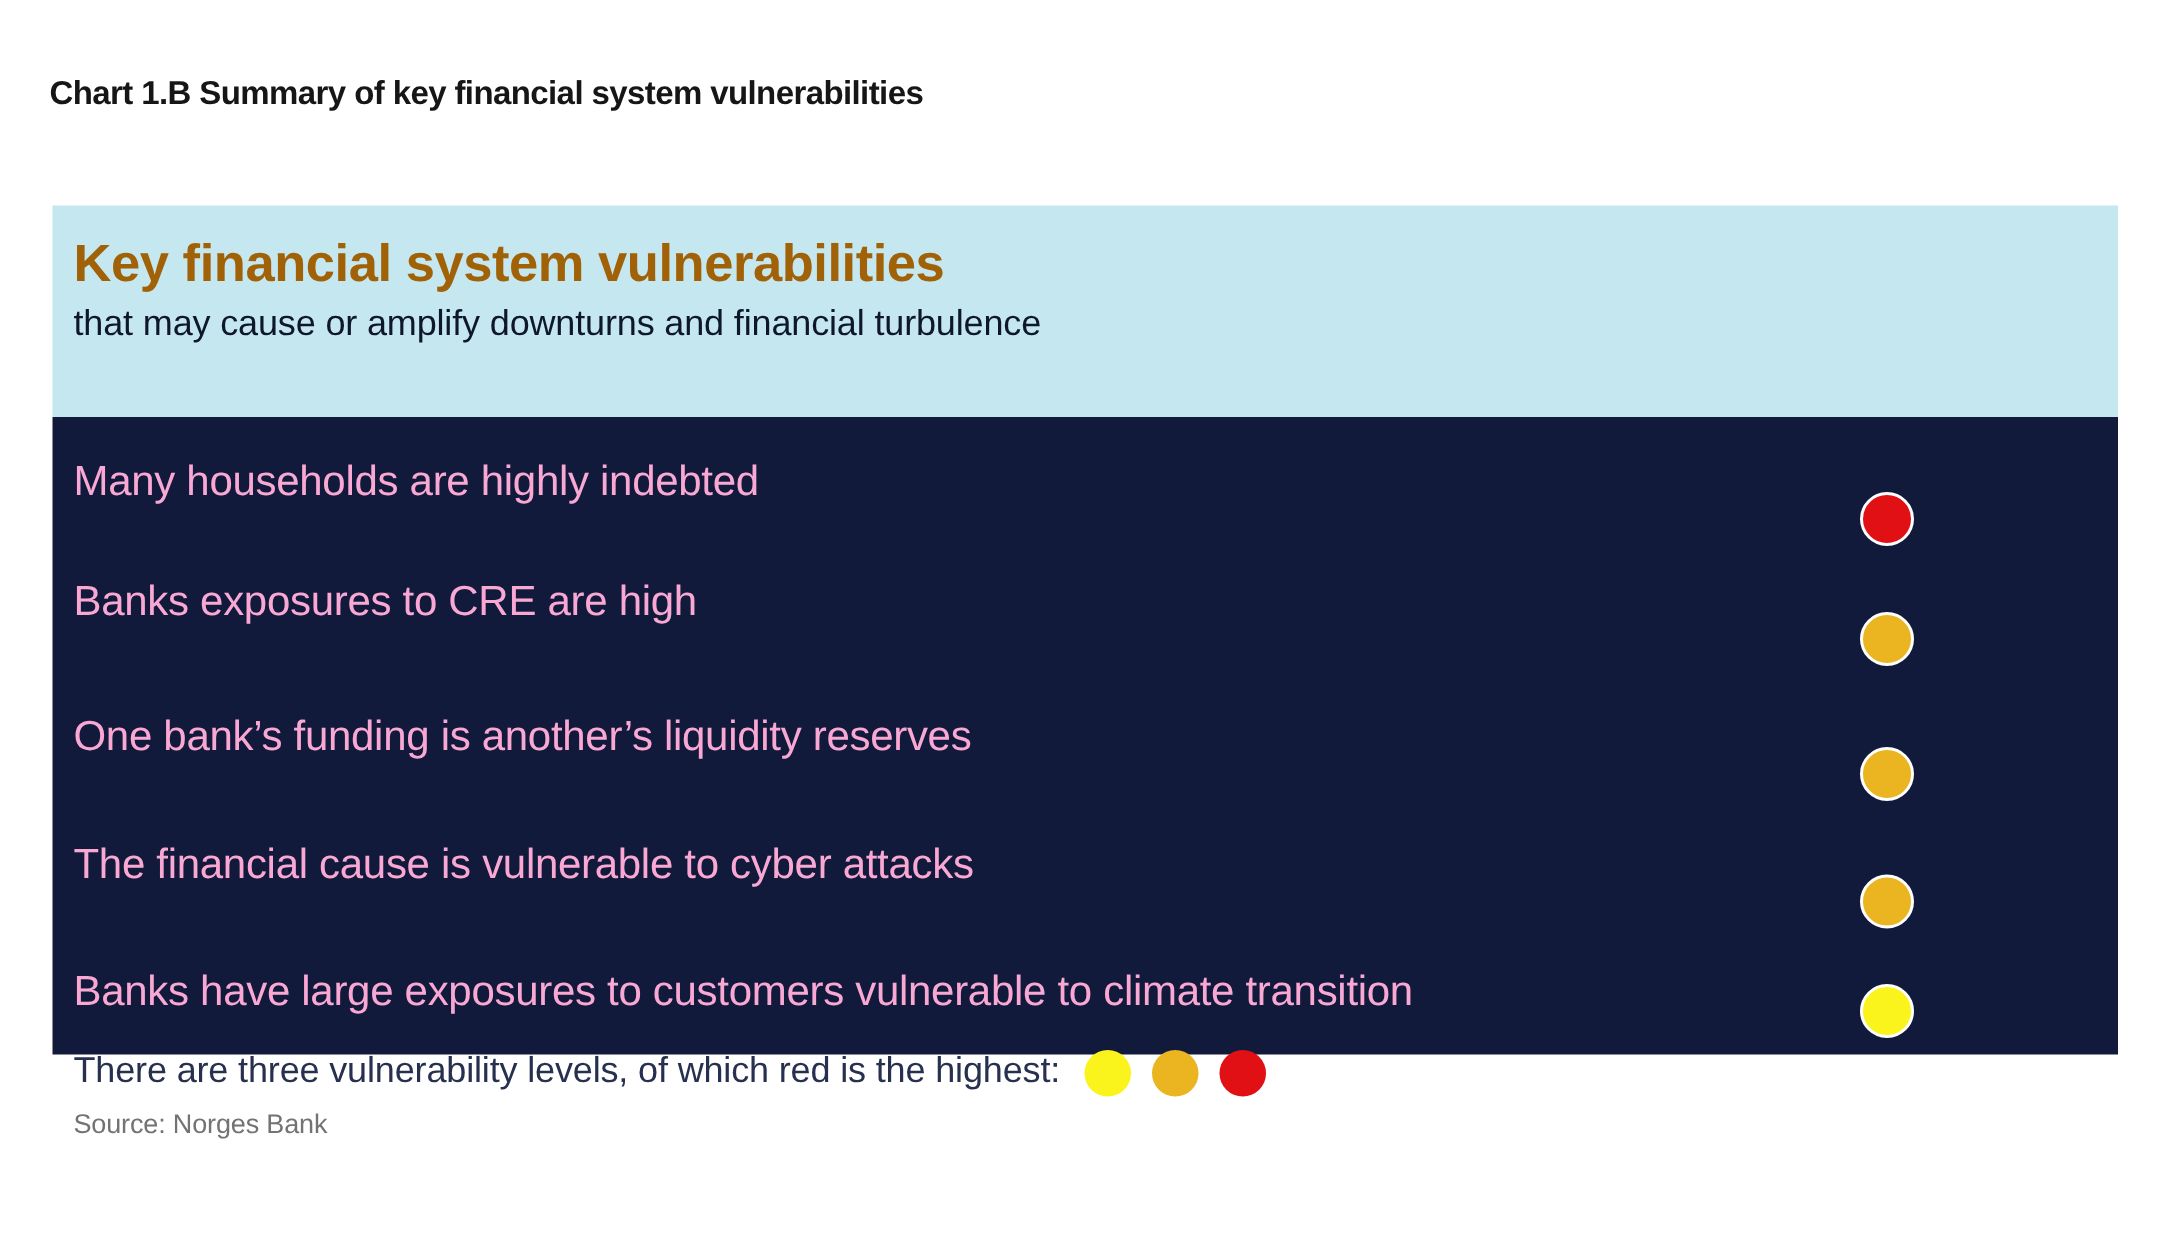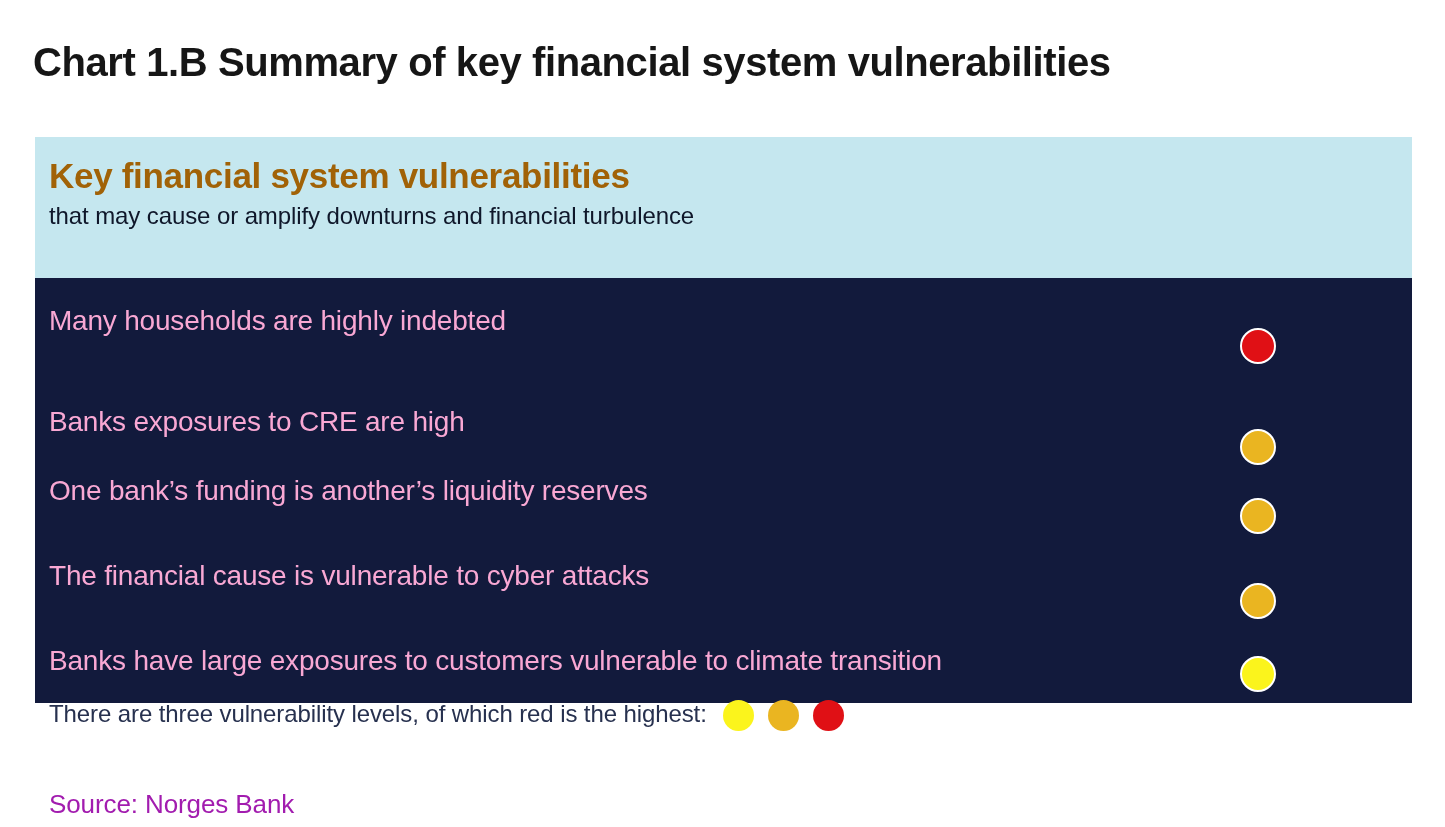--- a/index.html
+++ b/index.html
@@ -22,21 +22,21 @@
     height: 827px;
     background: #ffffff;
   }
 
   
   #chart-title {
     position: absolute;
     left: 33px;
     top: 41px;
     width: 1360px;
-    font-size: 40px;
+    font-size: 22px;
     font-weight: 700;
     letter-spacing: -0.4px;
     color: #161616;
     line-height: 42px;
     white-space: nowrap;
   }
 
   
   #panel {
     position: absolute;
@@ -146,25 +146,25 @@
     height: 31px;
     border-radius: 50%;
     margin-right: 14px;
   }
   .legend-dot:last-child { margin-right: 0; }
 
   
   #source {
     position: absolute;
     left: 49px;
-    top: 789px;
-    font-size: 26px;
+    top: 739px;
+    font-size: 18px;
     font-weight: 400;
     letter-spacing: -0.1px;
-    color: #a21caf;
+    color: #737373;
     white-space: nowrap;
   }
 </style>
 </head>
 <body>
 
 <div id="figure">
 
   <div id="chart-title">Chart 1.B Summary of key financial system vulnerabilities</div>
 
@@ -175,21 +175,21 @@
       <div id="panel-header-sub">that may cause or amplify downturns and financial turbulence</div>
     </div>
 
     <div id="panel-body">
 
       <div class="vuln-row" style="top:0px;">
         <div class="vuln-label">Many households are highly indebted</div>
         <div class="vuln-dot" style="background: rgb(224, 16, 21);"></div>
       </div>
 
-      <div class="vuln-row" style="top:101px;">
+      <div class="vuln-row" style="top:80px;">
         <div class="vuln-label">Banks exposures to CRE are high</div>
         <div class="vuln-dot" style="background: rgb(234, 181, 33);"></div>
       </div>
 
       <div class="vuln-row" style="top:170px;">
         <div class="vuln-label">One bank’s funding is another’s liquidity reserves</div>
         <div class="vuln-dot" style="background: rgb(234, 181, 33);"></div>
       </div>
 
       <div class="vuln-row" style="top:255px;">

